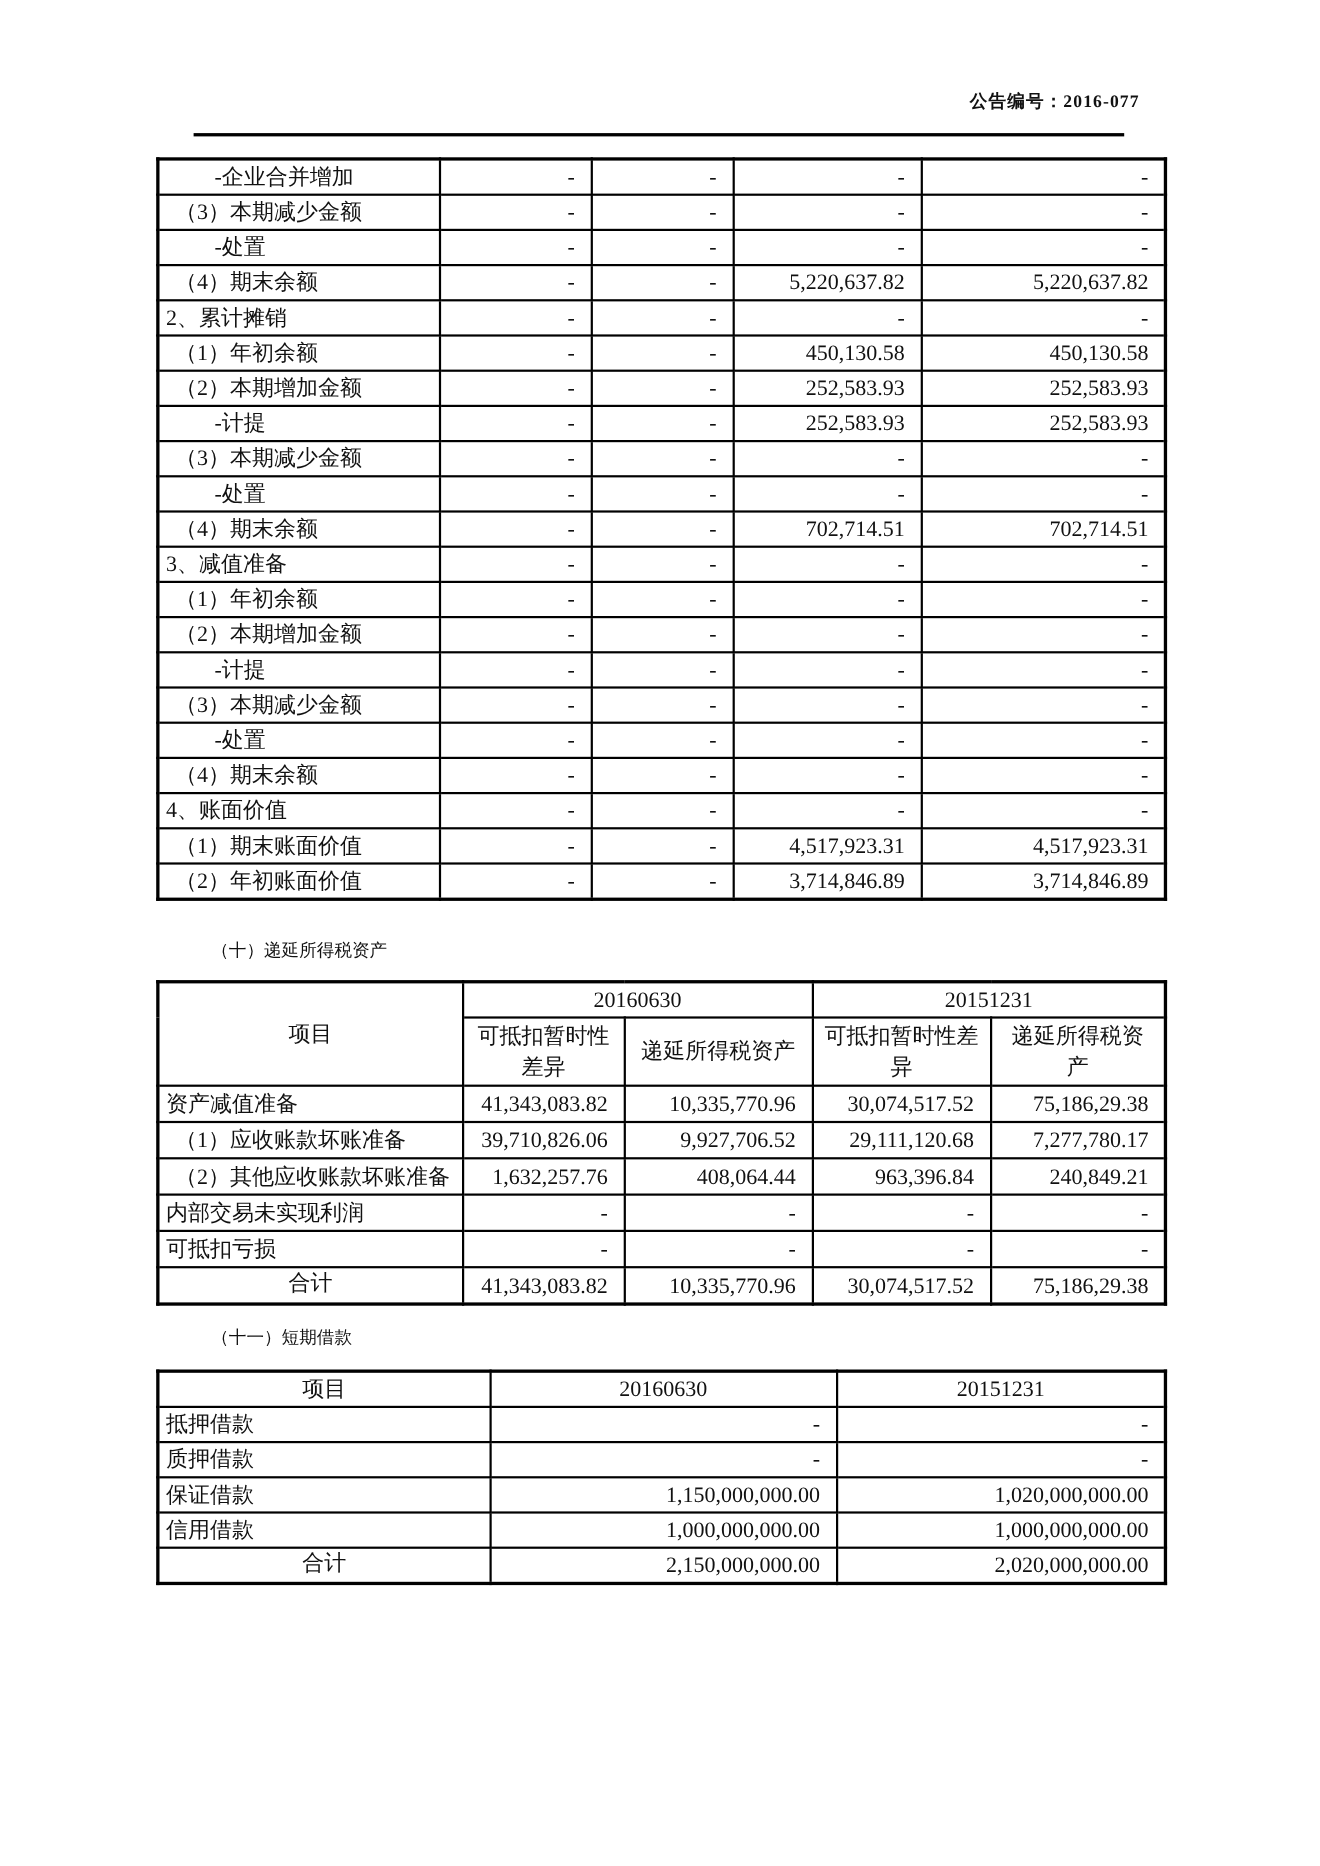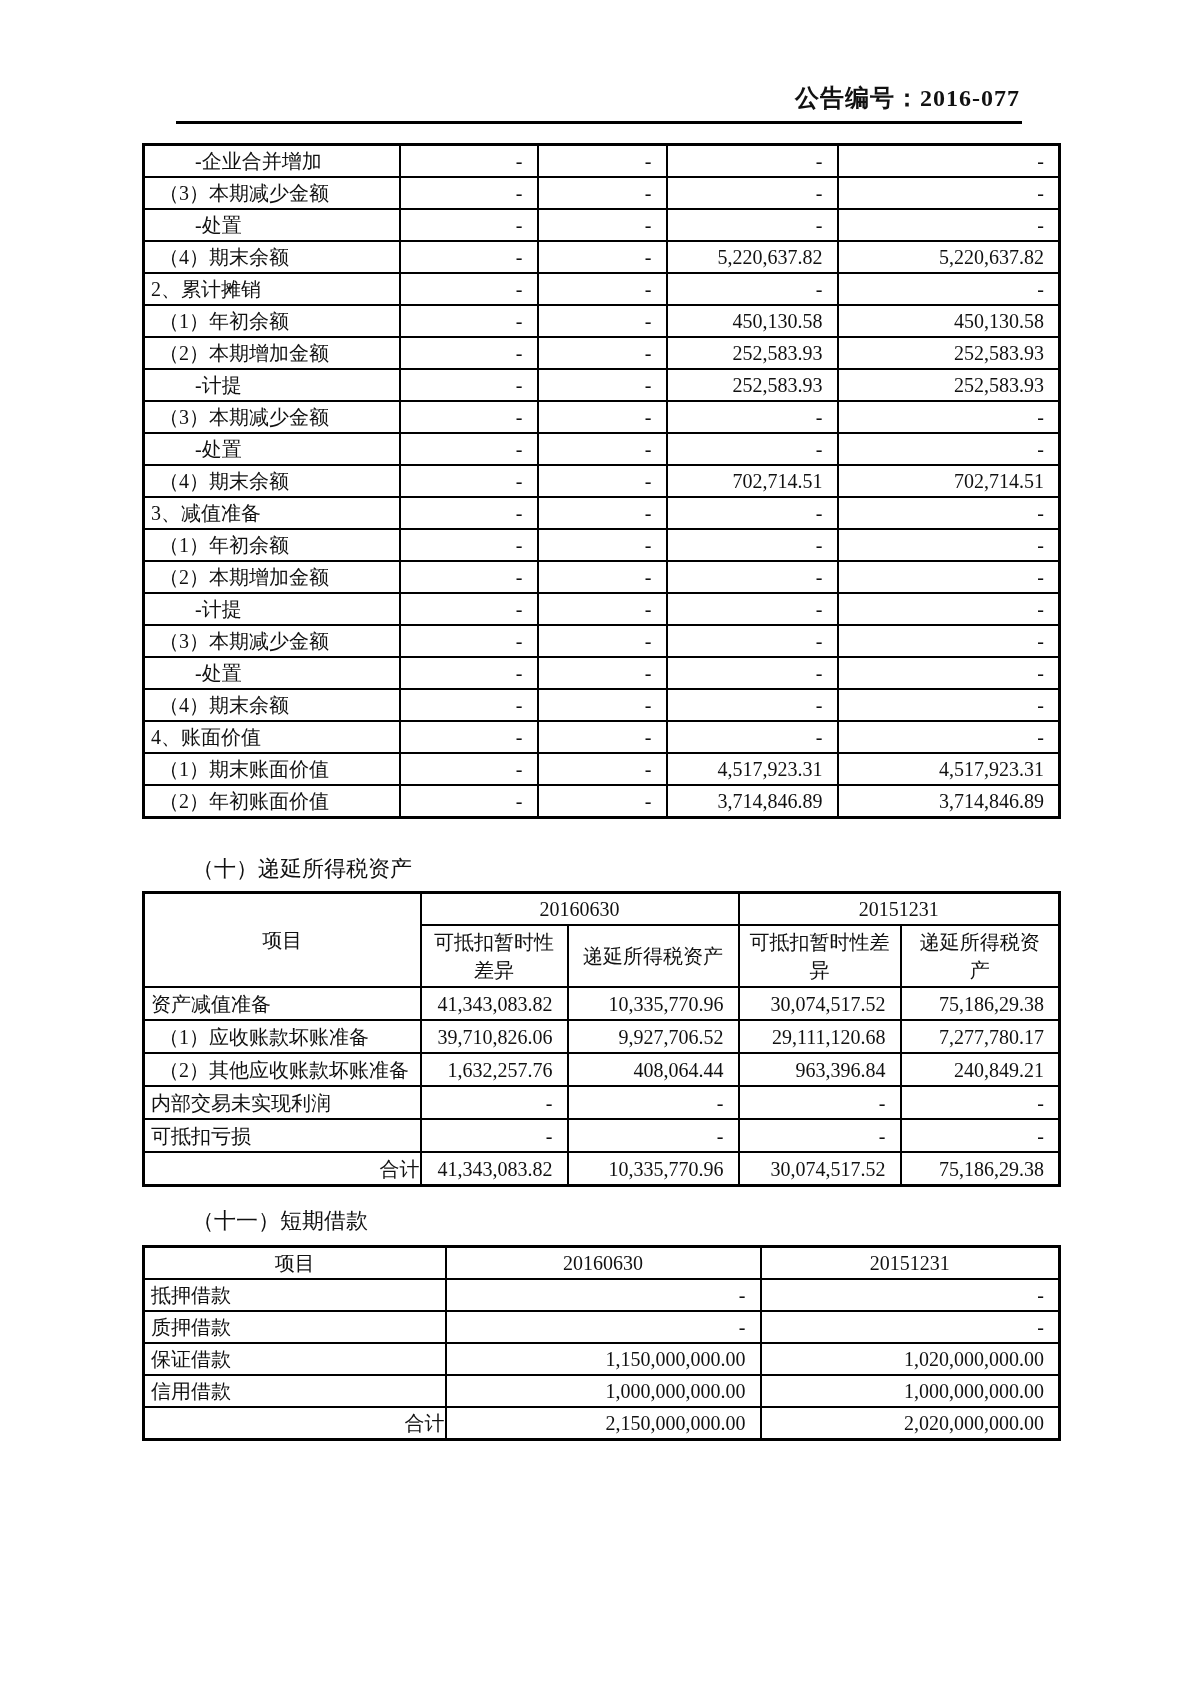--- a/index.html
+++ b/index.html
@@ -8,22 +8,22 @@
     width:1200px;
     height:1696px;
     background:#ffffff;
     color:#111111;
     font-family:"Liberation Serif","DejaVu Serif",serif;
     overflow:hidden;
   }
   .doc-number{
     position:absolute;
     top:82px;
-    right:180px;
-    font-size:24px;
+    right:164px;
+    font-size:16px;
     font-weight:700;
     letter-spacing:1px;
     white-space:nowrap;
   }
   .header-rule{
     position:absolute;
     left:176px;
     top:121px;
     width:846px;
     height:3px;
@@ -41,21 +41,21 @@
     font-size:20px;
     font-weight:normal;
     padding:0;
     overflow:hidden;
     white-space:nowrap;
     line-height:1.3;
   }
   th{vertical-align:middle;}
   td.label{text-align:left;vertical-align:middle;}
   td.val{text-align:right;padding-right:14px;vertical-align:middle;}
-  td.center{text-align:right;padding-left:0 !important;}
+  td.center{text-align:center;padding-left:0 !important;font-family:Liberation Mono, monospace;}
   .indent-0{padding-left:6px;}
   .indent-1{padding-left:14px;}
   .indent-2{padding-left:50px;}
 
   .t1{left:142px;top:143px;}
   .t1 td{height:30px;}
 
   .t2{left:142px;top:891px;}
   .t2 thead tr.yrrow th{height:30px;}
   .t2 thead tr.subrow th{
@@ -66,21 +66,21 @@
   }
   .t2 tbody td{height:31px;}
 
   .t3{left:142px;top:1245px;}
   .t3 th{height:30px;}
   .t3 td{height:30px;}
 
   .section-title{
     position:absolute;
     left:192px;
-    font-size:22px;
+    font-size:16px;
     white-space:nowrap;
   }
   .title-10{top:854px;}
   .title-11{top:1206px;}
 </style>
 </head>
 <body>
 
 <div class="page">
 

